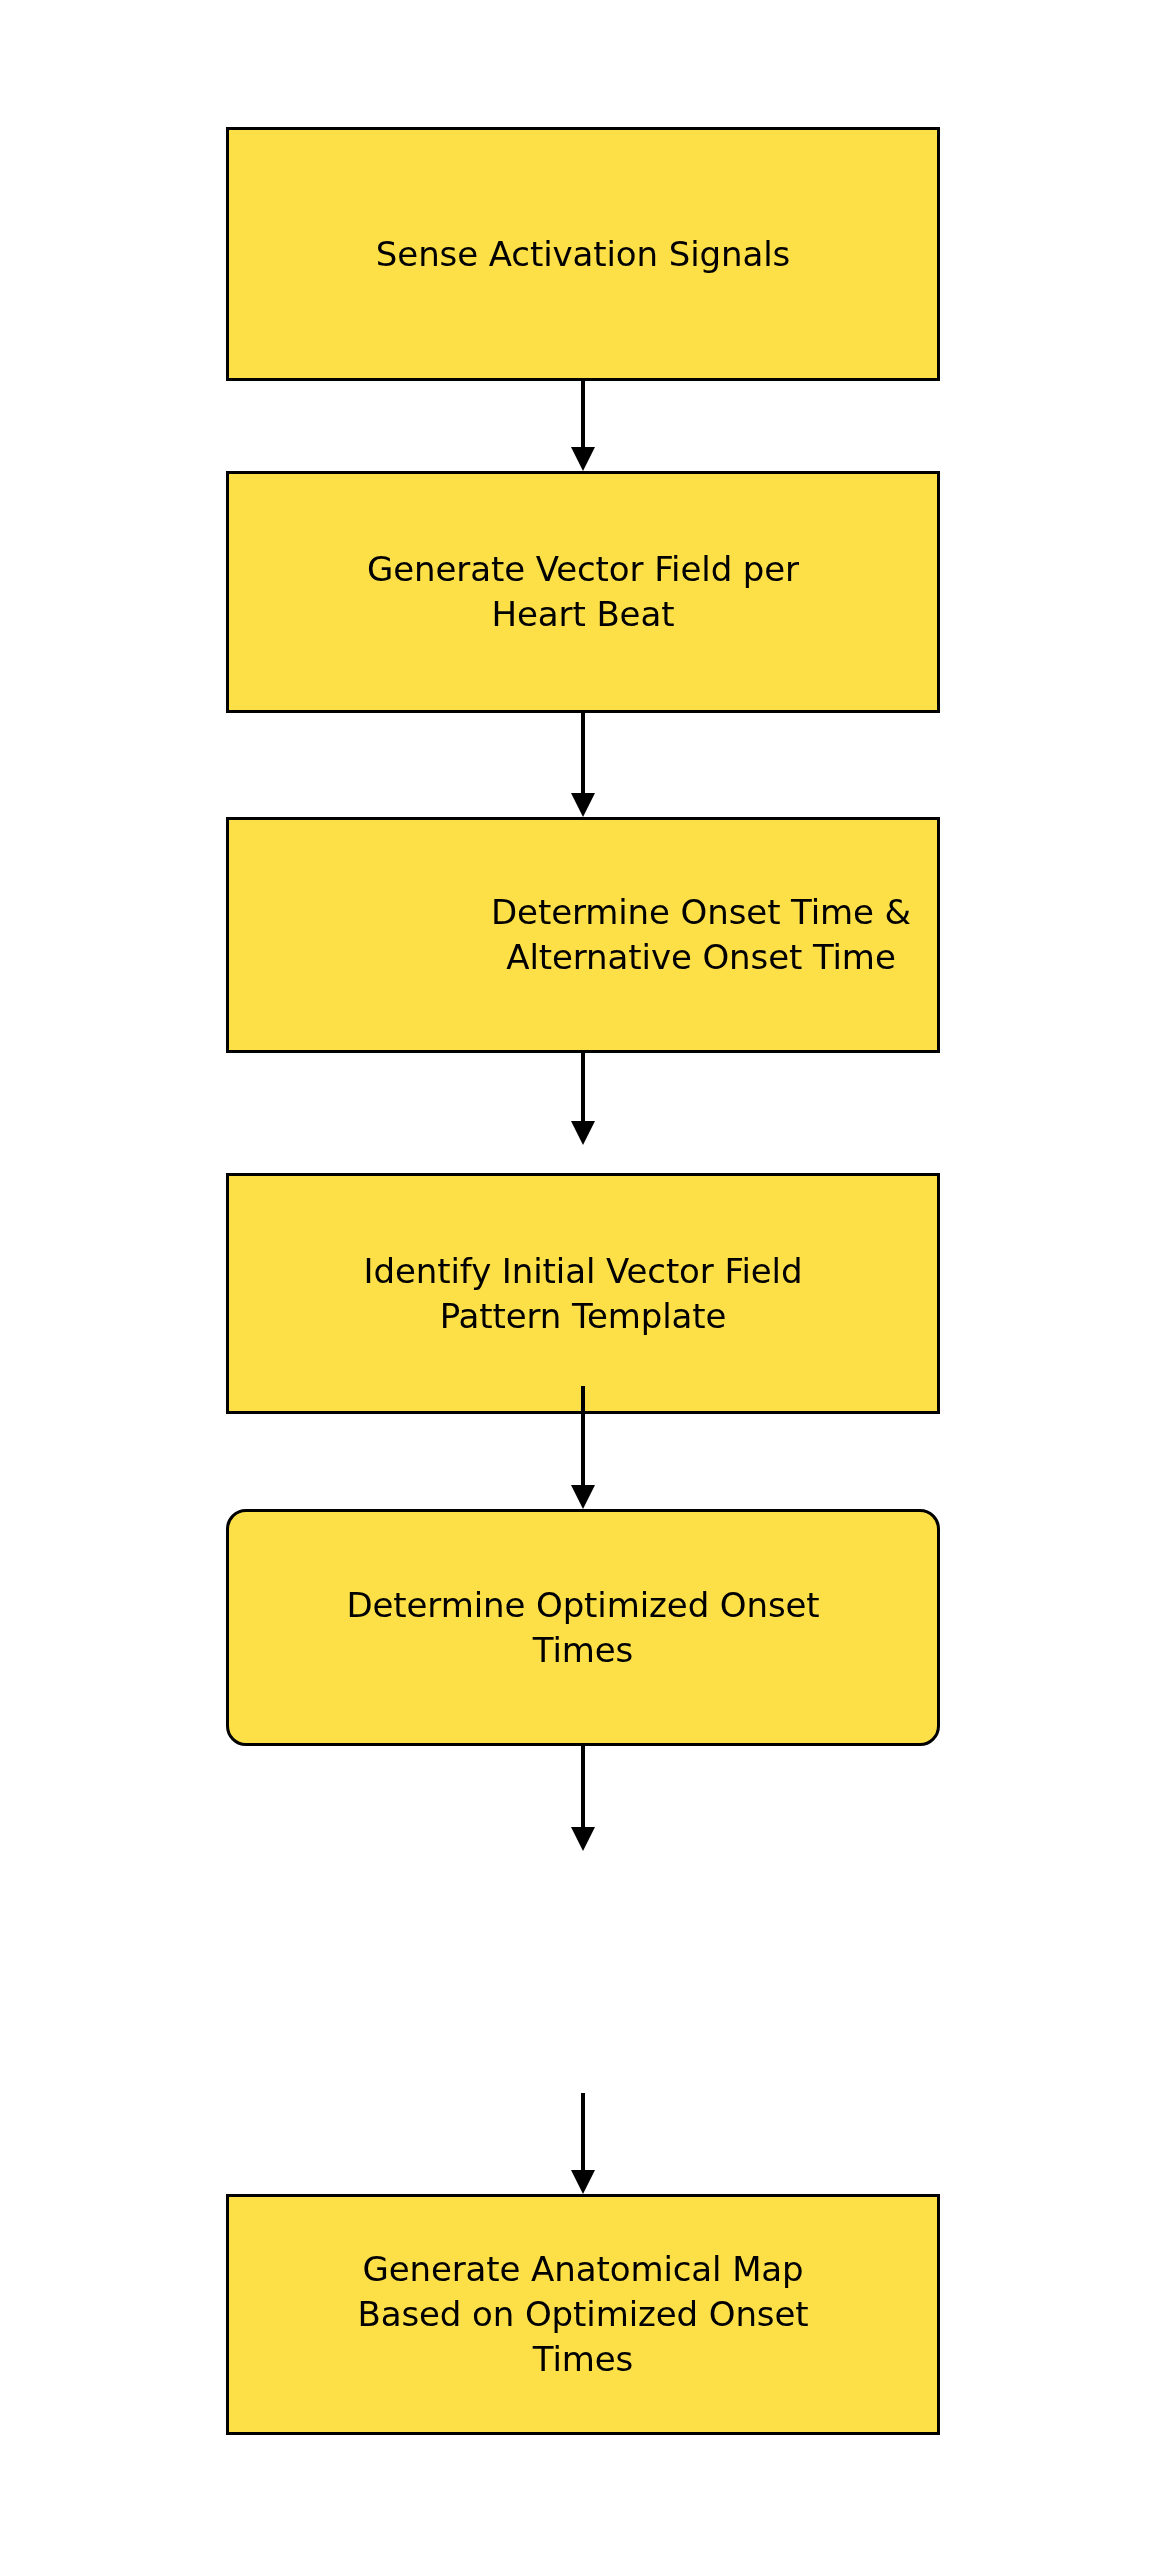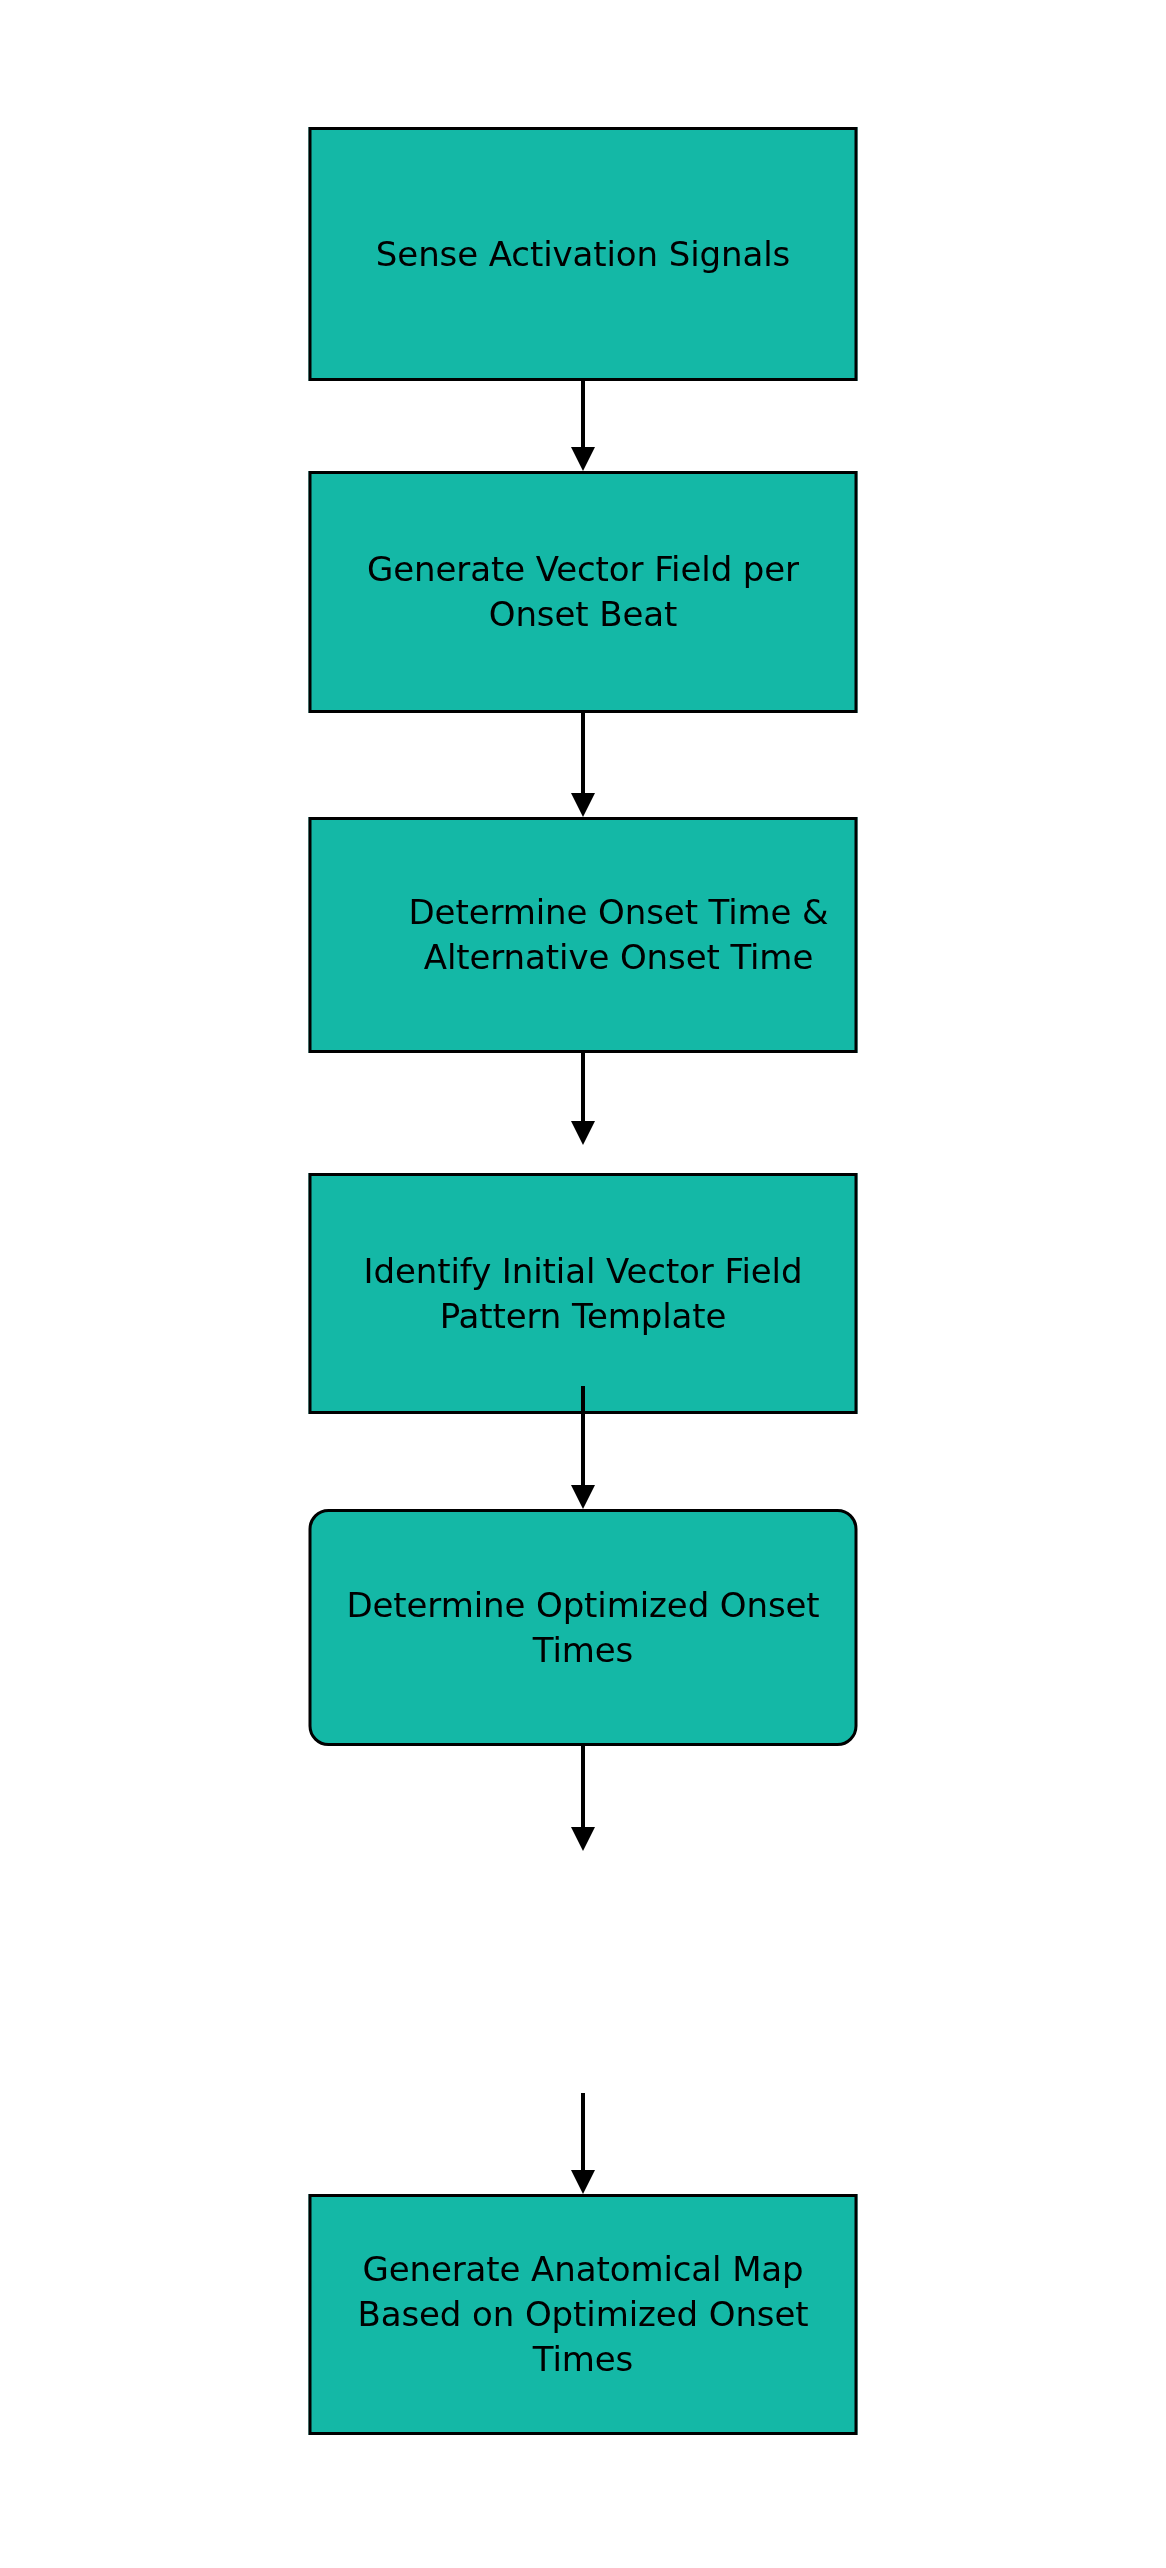--- a/index.html
+++ b/index.html
@@ -19,24 +19,24 @@
     position: absolute;
     left: 0;
     top: 0;
     width: 1166px;
     height: 2568px;
   }
   .node {
     position: absolute;
     left: 50%;
     transform: translateX(-50%);
-    width: 549px;
+    width: 714px;
     box-sizing: border-box;
     border: 3px solid #000000;
-    background: #14b8a6;
+    background: #fde047;
     display: flex;
     align-items: center;
     justify-content: center;
     text-align: center;
   }
   .node-label {
     font-size: 34px;
     line-height: 1.32;
     color: #000000;
     letter-spacing: -0.1px;
@@ -82,21 +82,21 @@
 
     <div class="connector" id="conn-0">
       <svg width="40" height="90" viewBox="0 0 40 90" aria-hidden="true">
         <line x1="20" y1="0" x2="20" y2="68" stroke="#000000" stroke-width="4"></line>
         <polygon points="8,66 32,66 20,90" fill="#000000"></polygon>
       </svg>
     </div>
 
     <div class="node" id="node-1">
       <span class="node-label">Generate Vector Field per
-Onset Beat</span>
+Heart Beat</span>
     </div>
 
     <div class="connector" id="conn-1">
       <svg width="40" height="104" viewBox="0 0 40 104" aria-hidden="true">
         <line x1="20" y1="0" x2="20" y2="82" stroke="#000000" stroke-width="4"></line>
         <polygon points="8,80 32,80 20,104" fill="#000000"></polygon>
       </svg>
     </div>
 
     <div class="node" id="node-2">

